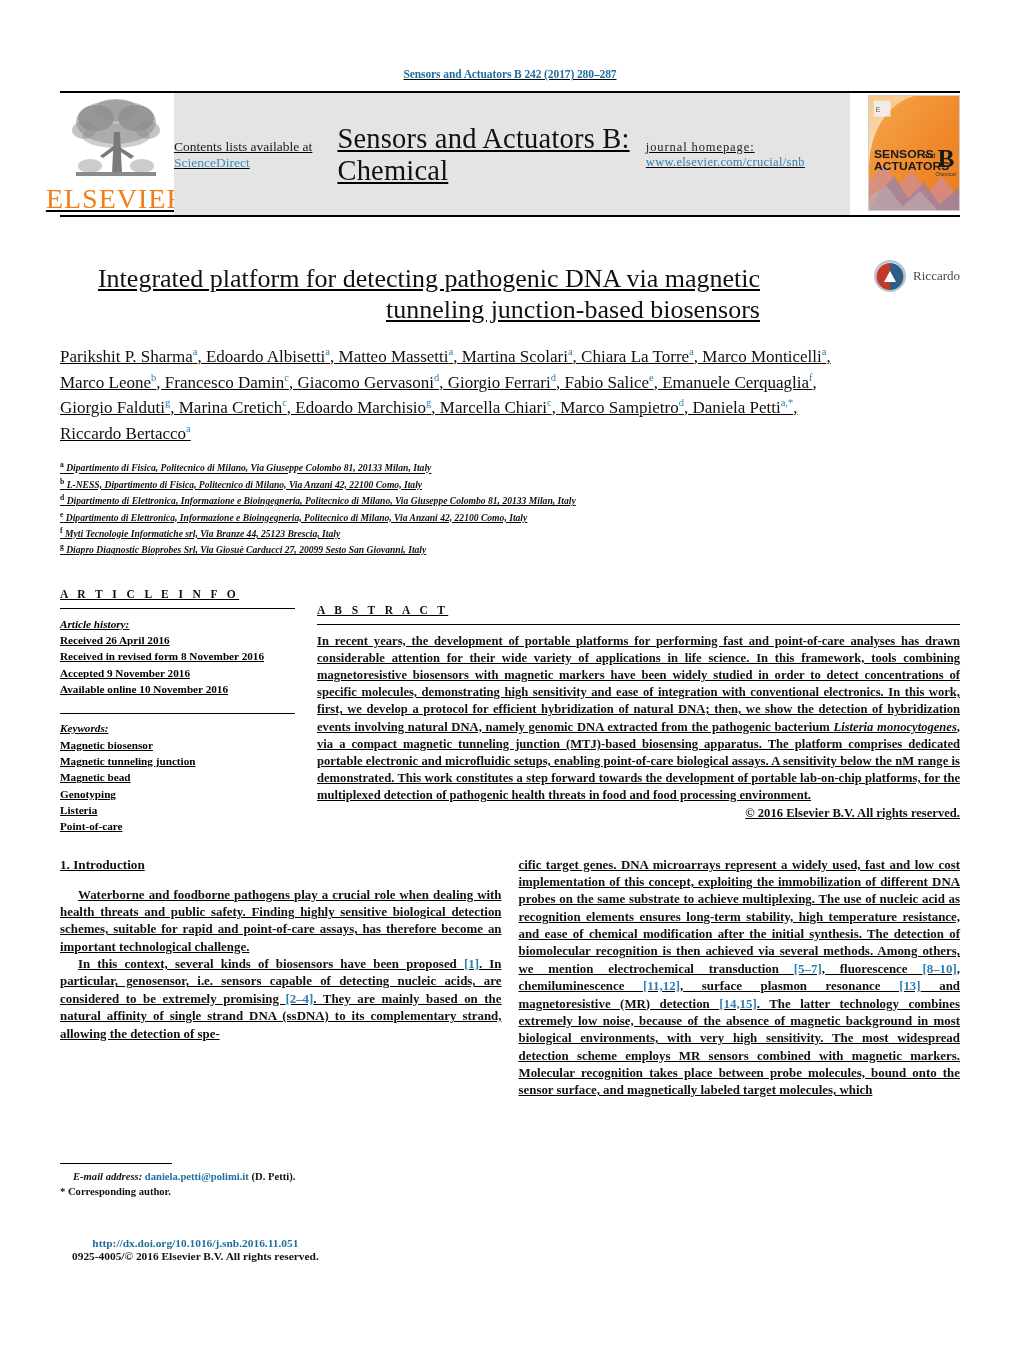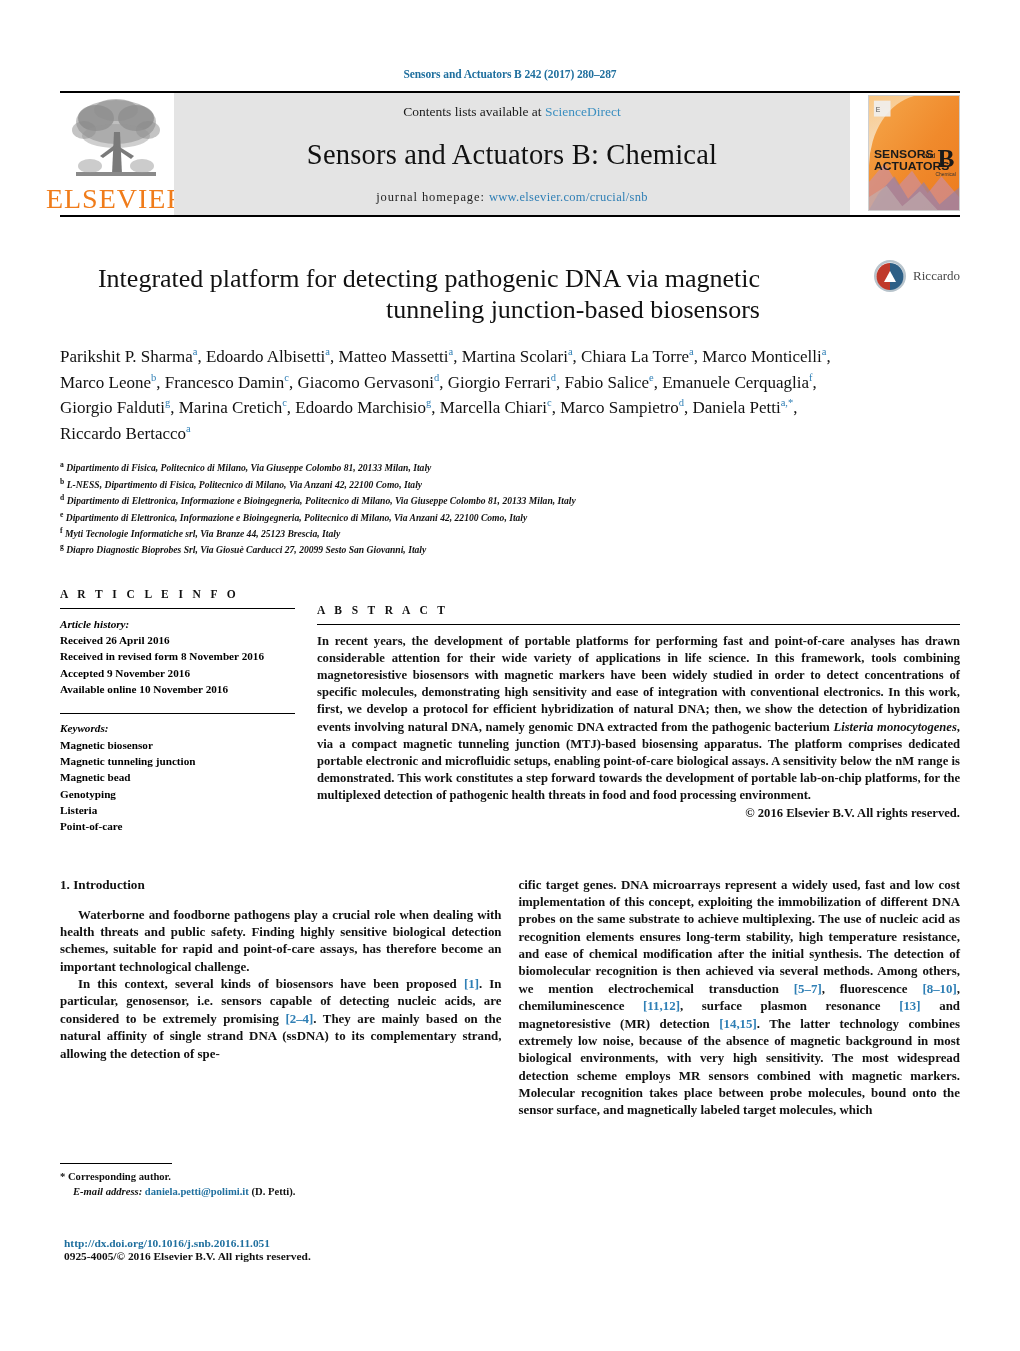--- a/index.html
+++ b/index.html
@@ -6,21 +6,21 @@
   html, body { margin: 0; padding: 0; }
   body {
     width: 1020px;
     height: 1351px;
     background: #ffffff;
     font-family: "Liberation Serif", "DejaVu Serif", serif;
     color: #000000;
     position: relative;
     overflow: hidden;
   }
-  .page { position: relative; width: 1020px; height: 1351px; padding: 0; }
+  .page { position: relative; width: 1020px; height: 1351px; padding: 0; text-decoration: underline; }
 
   
   .runhead {
     text-align: center;
     font-size: 11.5px;
     font-weight: bold;
     color: #1f6f9e;
     padding-top: 68px;
     letter-spacing: -0.1px;
   }
@@ -49,21 +49,21 @@
     color: #f07c1a;
     font-size: 28px;
     letter-spacing: 1px;
     line-height: 1;
     margin-top: 1px;
   }
   .masthead-center {
     flex: 1 1 auto;
     background: #e4e4e4;
     display: flex;
-    flex-direction: column;
+    flex-direction: row;
     align-items: center;
     justify-content: space-between;
     padding: 11px 0 10px 0;
     margin-left: 2px;
   }
   .contents-line { font-size: 13.5px; color: #1a1a1a; }
   .contents-line .sd { color: #3c8fc0; }
   .journal-title {
     font-size: 28.5px;
     color: #111;
@@ -158,21 +158,21 @@
   .copyright {
     margin-top: 1px;
     font-size: 12.6px;
     text-align: right;
     font-weight: bold;
     color: #111;
   }
 
   
   .body2col {
-    margin: 42px 60px 0 60px;
+    margin: 22px 60px 0 60px;
     display: flex;
     gap: 17px;
     justify-content: center;
   }
   .bcol { flex: 1 1 0; position: relative; }
   .bcol.left { width: 438px; }
   h2.introhead {
     font-size: 13.2px;
     font-weight: bold;
     margin: 0 0 14px 0;
@@ -197,22 +197,23 @@
     left: 60px;
     top: 1163px;
     width: 440px;
   }
   .fn-rule { width: 112px; border-top: 1.3px solid #000; margin-bottom: 5px; }
   .fn-line { font-size: 10.6px; line-height: 1.42; color: #111; font-weight: bold;}
   .fn-line .it { font-style: italic; }
   .mailto { color: #1f6f9e; }
   .doi-block {
     position: absolute;
-    left: 64px;
+    left: 72px;
     top: 1237px;
+    text-align: center;
   }
   .doi { font-size: 11.4px; color: #1f6f9e; font-weight: bold; }
   .issn { font-size: 11.4px; color: #111; margin-top: 1px; font-weight: bold;}
 </style>
 </head>
 <body>
 
 <div class="page">
 
   <div class="runhead">Sensors and Actuators B 242 (2017) 280–287</div>
@@ -355,29 +356,29 @@
     </div>
     <div class="bcol right">
       <div>
           <p class="para noindent">cific target genes. DNA microarrays represent a widely used, fast and low cost implementation of this concept, exploiting the immobilization of different DNA probes on the same substrate to achieve multiplexing. The use of nucleic acid as recognition elements ensures long-term stability, high temperature resistance, and ease of chemical modification after the initial synthesis. The detection of biomolecular recognition is then achieved via several methods. Among others, we mention electrochemical transduction <span class="ref">[5–7]</span>, fluorescence <span class="ref">[8–10]</span>, chemiluminescence <span class="ref">[11,12]</span>, surface plasmon resonance <span class="ref">[13]</span> and magnetoresistive (MR) detection <span class="ref">[14,15]</span>. The latter technology combines extremely low noise, because of the absence of magnetic background in most biological environments, with very high sensitivity. The most widespread detection scheme employs MR sensors combined with magnetic markers. Molecular recognition takes place between probe molecules, bound onto the sensor surface, and magnetically labeled target molecules, which</p>
         </div>
     </div>
   </div>
 
   <div class="footnote">
     <div class="fn-rule"></div>
-    <div class="fn-line">
-      <span>*</span>
-      <span>Corresponding author.</span>
-    </div>
     <div class="fn-line" style="padding-left:13px">
       <span class="it">E-mail address:</span>
       <span class="mailto">daniela.petti@polimi.it</span>
       <span>(D. Petti).</span>
     </div>
+    <div class="fn-line">
+      <span>*</span>
+      <span>Corresponding author.</span>
+    </div>
   </div>
 
   <div class="doi-block">
     <div class="doi">http://dx.doi.org/10.1016/j.snb.2016.11.051</div>
     <div class="issn">0925-4005/© 2016 Elsevier B.V. All rights reserved.</div>
   </div>
 
 </div>
 
 </body></html>

